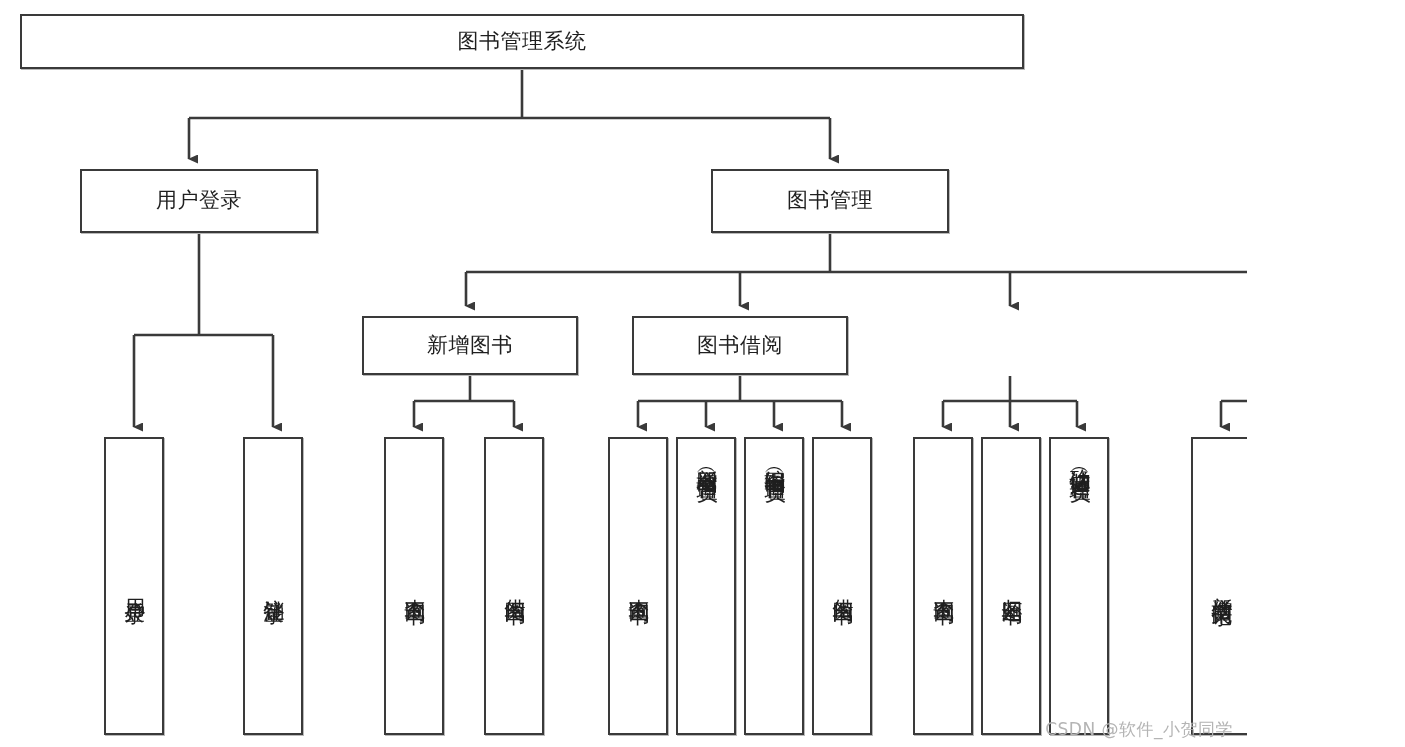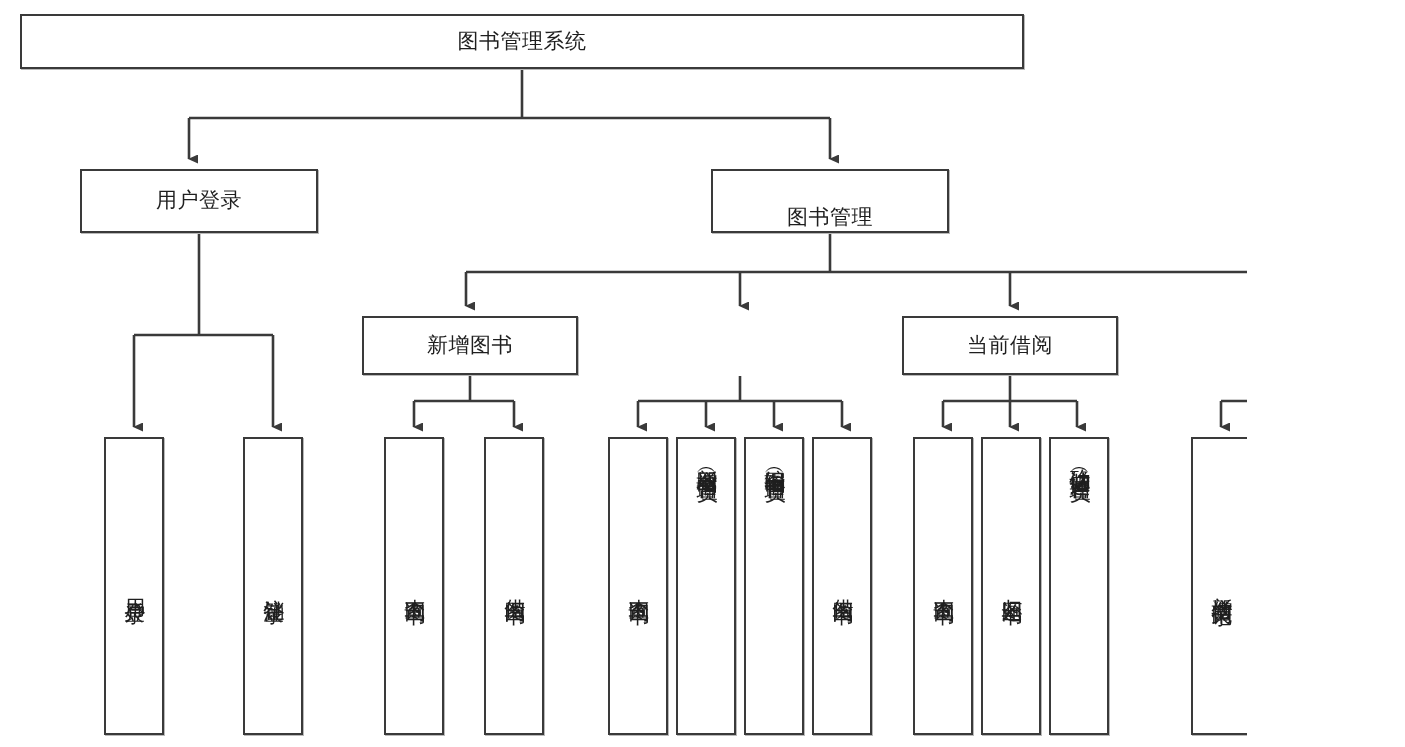--- a/index.html
+++ b/index.html
@@ -133,29 +133,29 @@
     </g>
   </svg>
 
   <div class="node" style="left:20px; top:14px; width:1004px; height:55px;">
     <span class="node-label">图书管理系统</span>
   </div>
 
   <div class="node" style="left:80px; top:169px; width:238px; height:64px;">
     <span class="node-label">用户登录</span>
   </div>
-  <div class="node" style="left:711px; top:169px; width:238px; height:64px;align-items:flex-end;">
+  <div class="node" style="left:711px; top:169px; width:238px; height:64px;">
     <span class="node-label">图书管理</span>
   </div>
 
   <div class="node" style="left:362px; top:316px; width:216px; height:59px;">
     <span class="node-label">新增图书</span>
   </div>
-  <div class="node" style="left:902px; top:316px; width:216px; height:59px;">
-    <span class="node-label">当前借阅</span>
+  <div class="node" style="left:632px; top:316px; width:216px; height:59px;">
+    <span class="node-label">图书借阅</span>
   </div>
 
   <div class="node leaf centered" style="left:104px; top:437px; width:60px; height:298px;">
     <span class="node-label">用户登录</span>
   </div>
   <div class="node leaf centered" style="left:243px; top:437px; width:60px; height:298px;">
     <span class="node-label">注销登录</span>
   </div>
 
   <div class="node leaf centered" style="left:384px; top:437px; width:60px; height:298px;">
@@ -188,14 +188,15 @@
     <span class="node-label">确认归还（管理员）</span>
   </div>
 
   <div class="node leaf centered" style="left:1191px; top:437px; width:60px; height:298px;">
     <span class="node-label">新增借阅记录</span>
   </div>
   <div class="node leaf centered" style="left:1309px; top:437px; width:60px; height:298px;">
     <span class="node-label">查询借阅记录</span>
   </div>
 
+  <div id="watermark">CSDN @软件_小贺同学</div>
 
 </div>
 
 </body></html>

